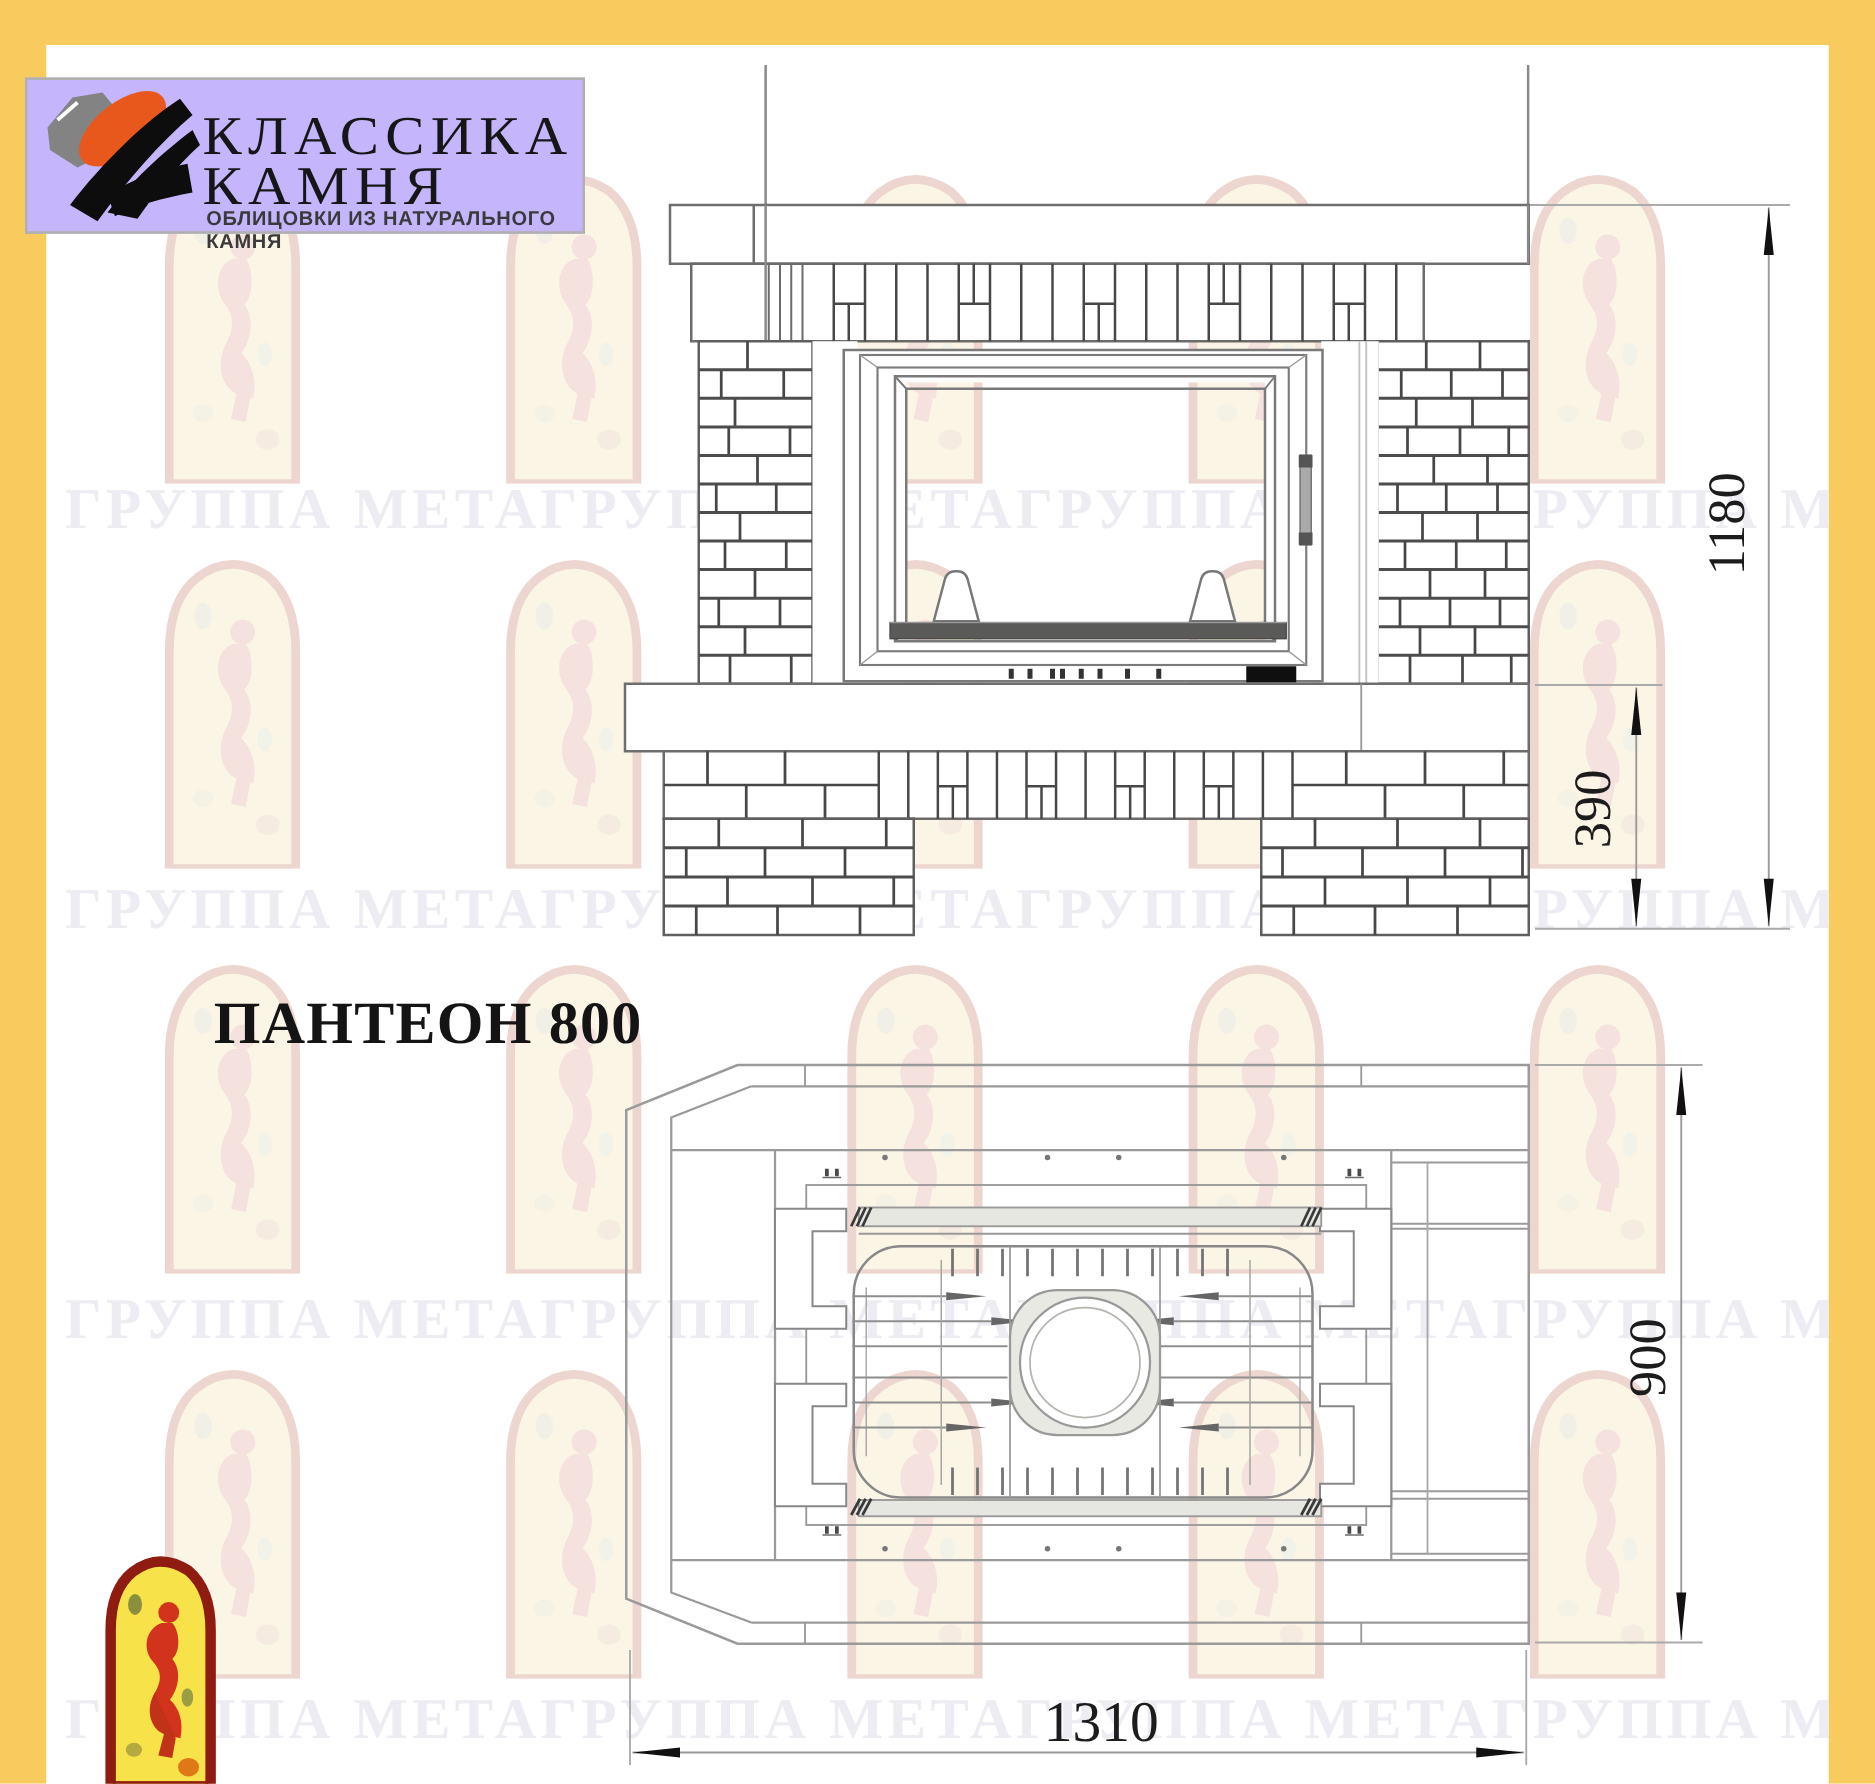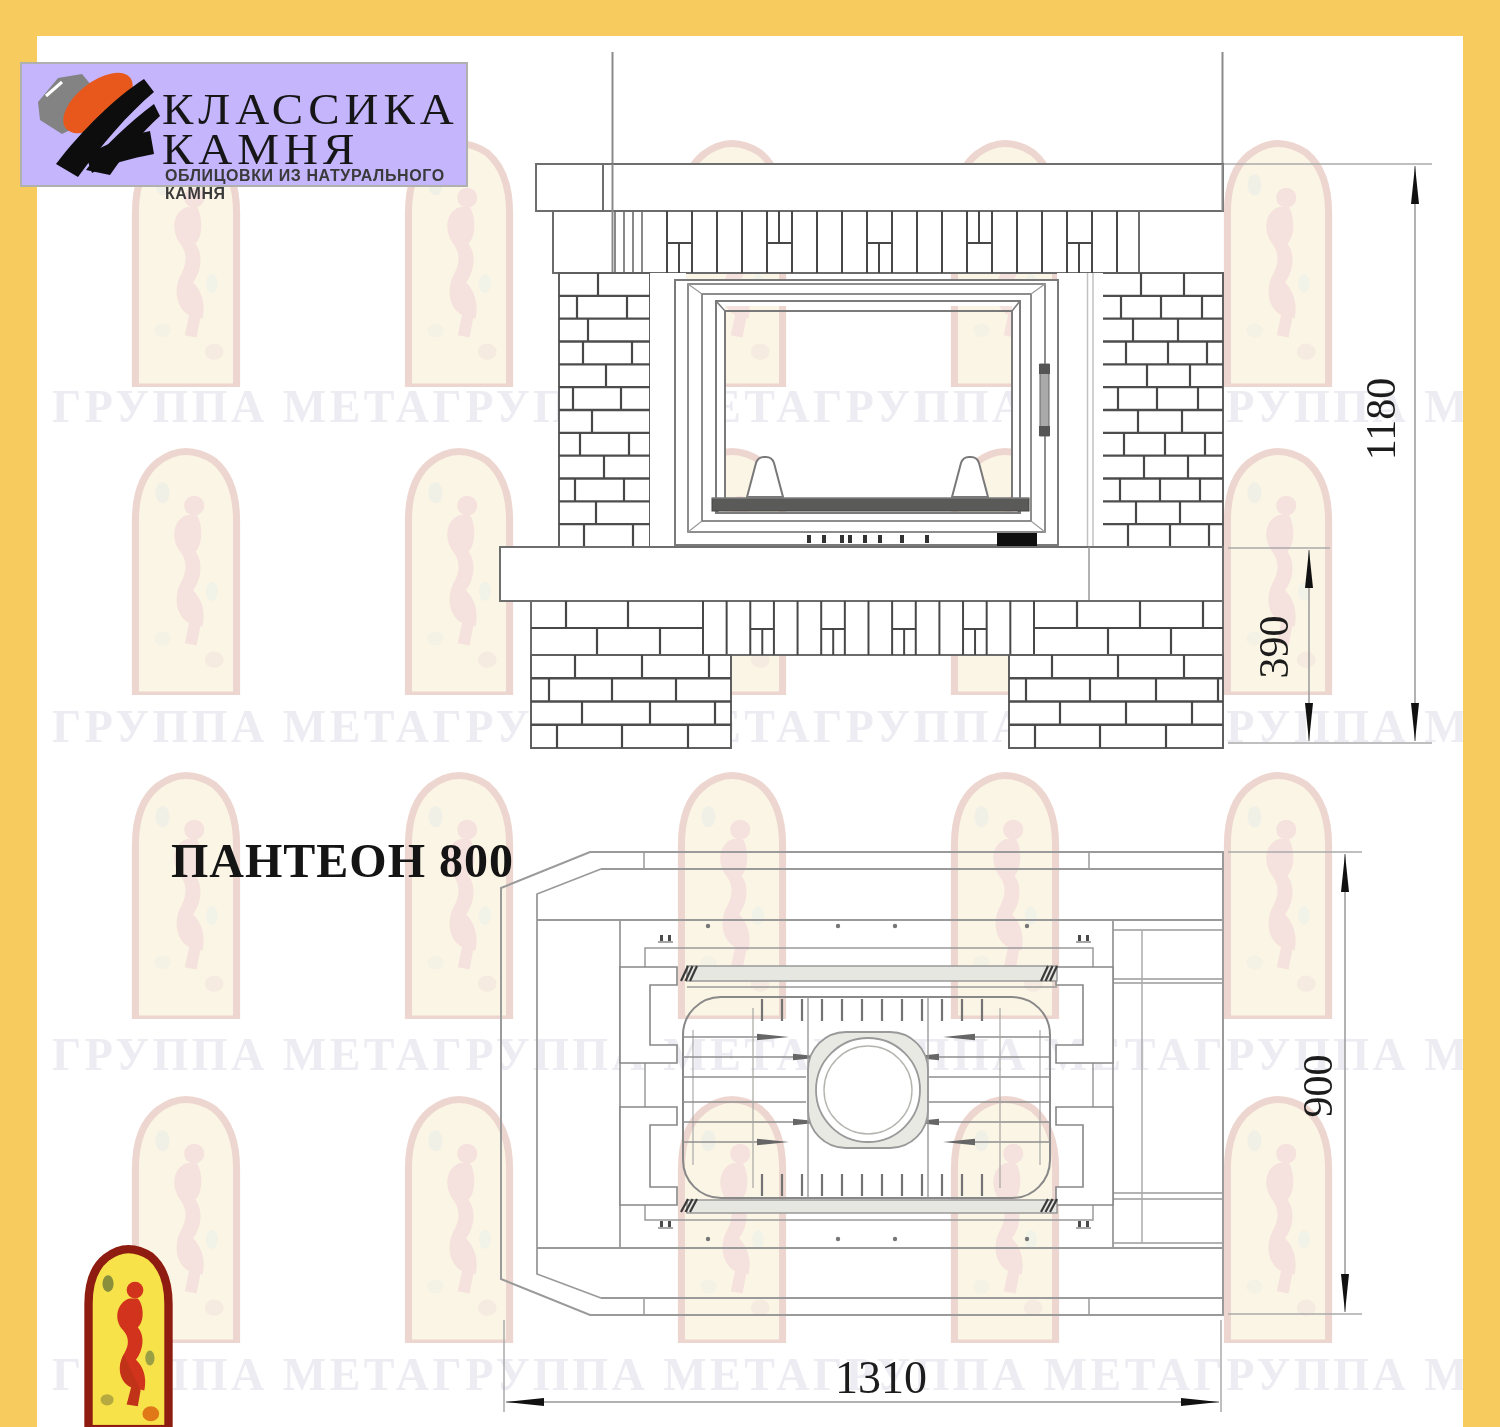--- a/index.html
+++ b/index.html
@@ -3,21 +3,21 @@
 <style>
 html,body{margin:0;padding:0;}
 body{width:1500px;height:1427px;position:relative;overflow:hidden;background:#ffffff;font-family:"Liberation Serif",serif;}
 .abs{position:absolute;}
 .wmArch{position:absolute;width:122px;height:247px;opacity:0.27;}
 .wmText{position:absolute;left:52px;white-space:nowrap;font-family:"Liberation Serif",serif;font-weight:bold;font-size:46px;letter-spacing:3.5px;color:#edecf2;}
 #logo{position:absolute;left:20px;top:14px;width:444px;height:121px;background:#c4b5fd;border:2px solid #b0b0ae;margin-top:48px;}
 #logoTxt1{position:absolute;left:140px;top:20px;font-family:"Liberation Serif",serif;font-size:47px;color:#161616;letter-spacing:5px;transform:scale(1,0.93);transform-origin:left top;}
 #logoTxt2{position:absolute;left:140px;top:60px;font-family:"Liberation Serif",serif;font-size:47px;color:#161616;letter-spacing:5px;transform:scale(1,0.93);transform-origin:left top;}
 #logoTxt3{position:absolute;left:143px;top:103px;font-family:"Liberation Sans",sans-serif;font-weight:bold;font-size:16px;color:#3a3a3a;letter-spacing:0.6px;}
-#pant{position:absolute;left:171px;top:791px;font-family:"Liberation Serif",serif;font-weight:bold;font-size:48px;color:#141414;letter-spacing:1px;margin-top:42px;}
+#pant{position:absolute;left:171px;top:791px;font-family:"Liberation Serif",serif;font-weight:bold;font-size:48px;color:#141414;letter-spacing:1px;}
 </style></head>
 <body>
 <svg width="0" height="0" style="position:absolute">
     <symbol id="arch" viewBox="0 0 100 210">
 <path d="M7,210 L7,62 Q7,27 26,12 Q38,3 50,3 Q62,3 74,11 Q93,27 93,62 L93,210 Z" fill="#F3DDA0" stroke="#C06A52" stroke-width="6"></path>
 <ellipse cx="30" cy="38" rx="6" ry="9" fill="#C9CBA8"></ellipse>
 <ellipse cx="72" cy="122" rx="5" ry="8" fill="#CDD0AC"></ellipse>
 <ellipse cx="30" cy="162" rx="7" ry="6" fill="#D8CFA0"></ellipse>
 <ellipse cx="74" cy="180" rx="8" ry="7" fill="#E0B98E"></ellipse>
 <circle cx="57" cy="49" r="8.5" fill="#DE9483"></circle>

